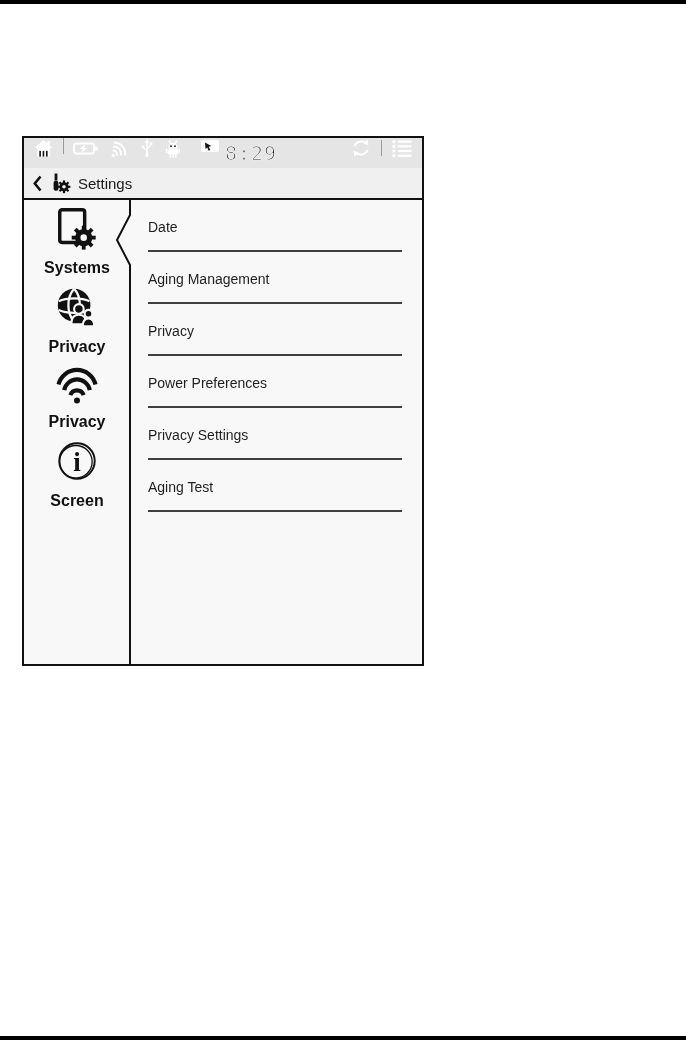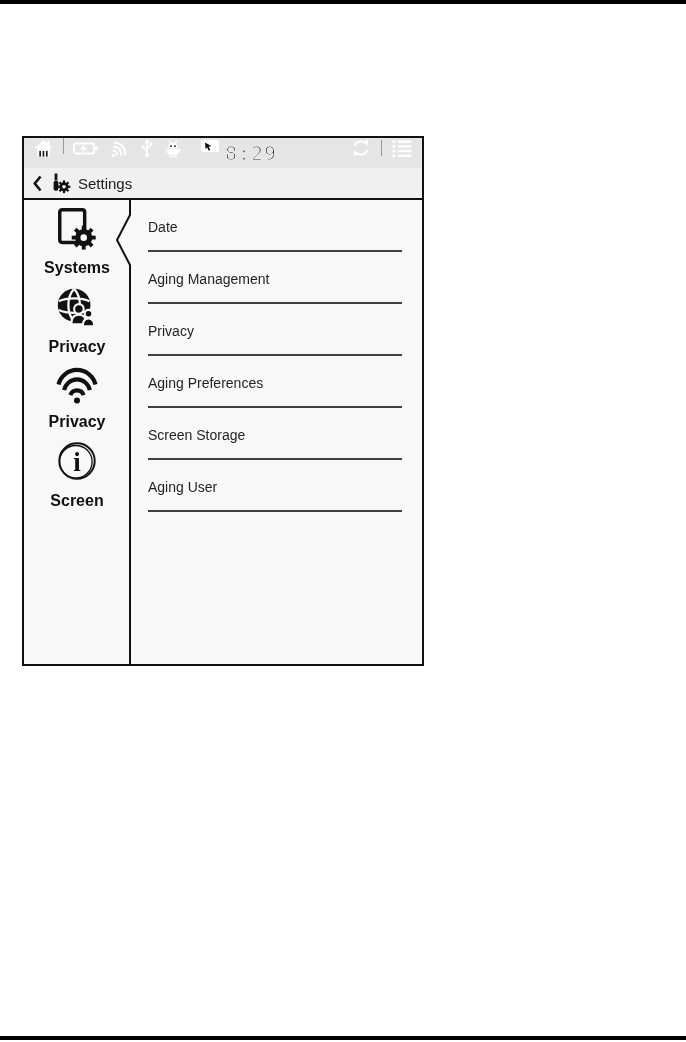--- a/index.html
+++ b/index.html
@@ -258,24 +258,24 @@
         <div class="menu-row">
           <span>Date</span>
         </div>
         <div class="menu-row">
           <span>Aging Management</span>
         </div>
         <div class="menu-row">
           <span>Privacy</span>
         </div>
         <div class="menu-row">
-          <span>Aging Preferences</span>
-        </div>
-        <div class="menu-row">
-          <span>Screen Storage</span>
-        </div>
-        <div class="menu-row">
-          <span>Aging User</span>
+          <span>Power Preferences</span>
+        </div>
+        <div class="menu-row">
+          <span>Privacy Settings</span>
+        </div>
+        <div class="menu-row">
+          <span>Aging Test</span>
         </div>
       </div>
     </div>
   </div>
 </div>
 
 </body></html>

